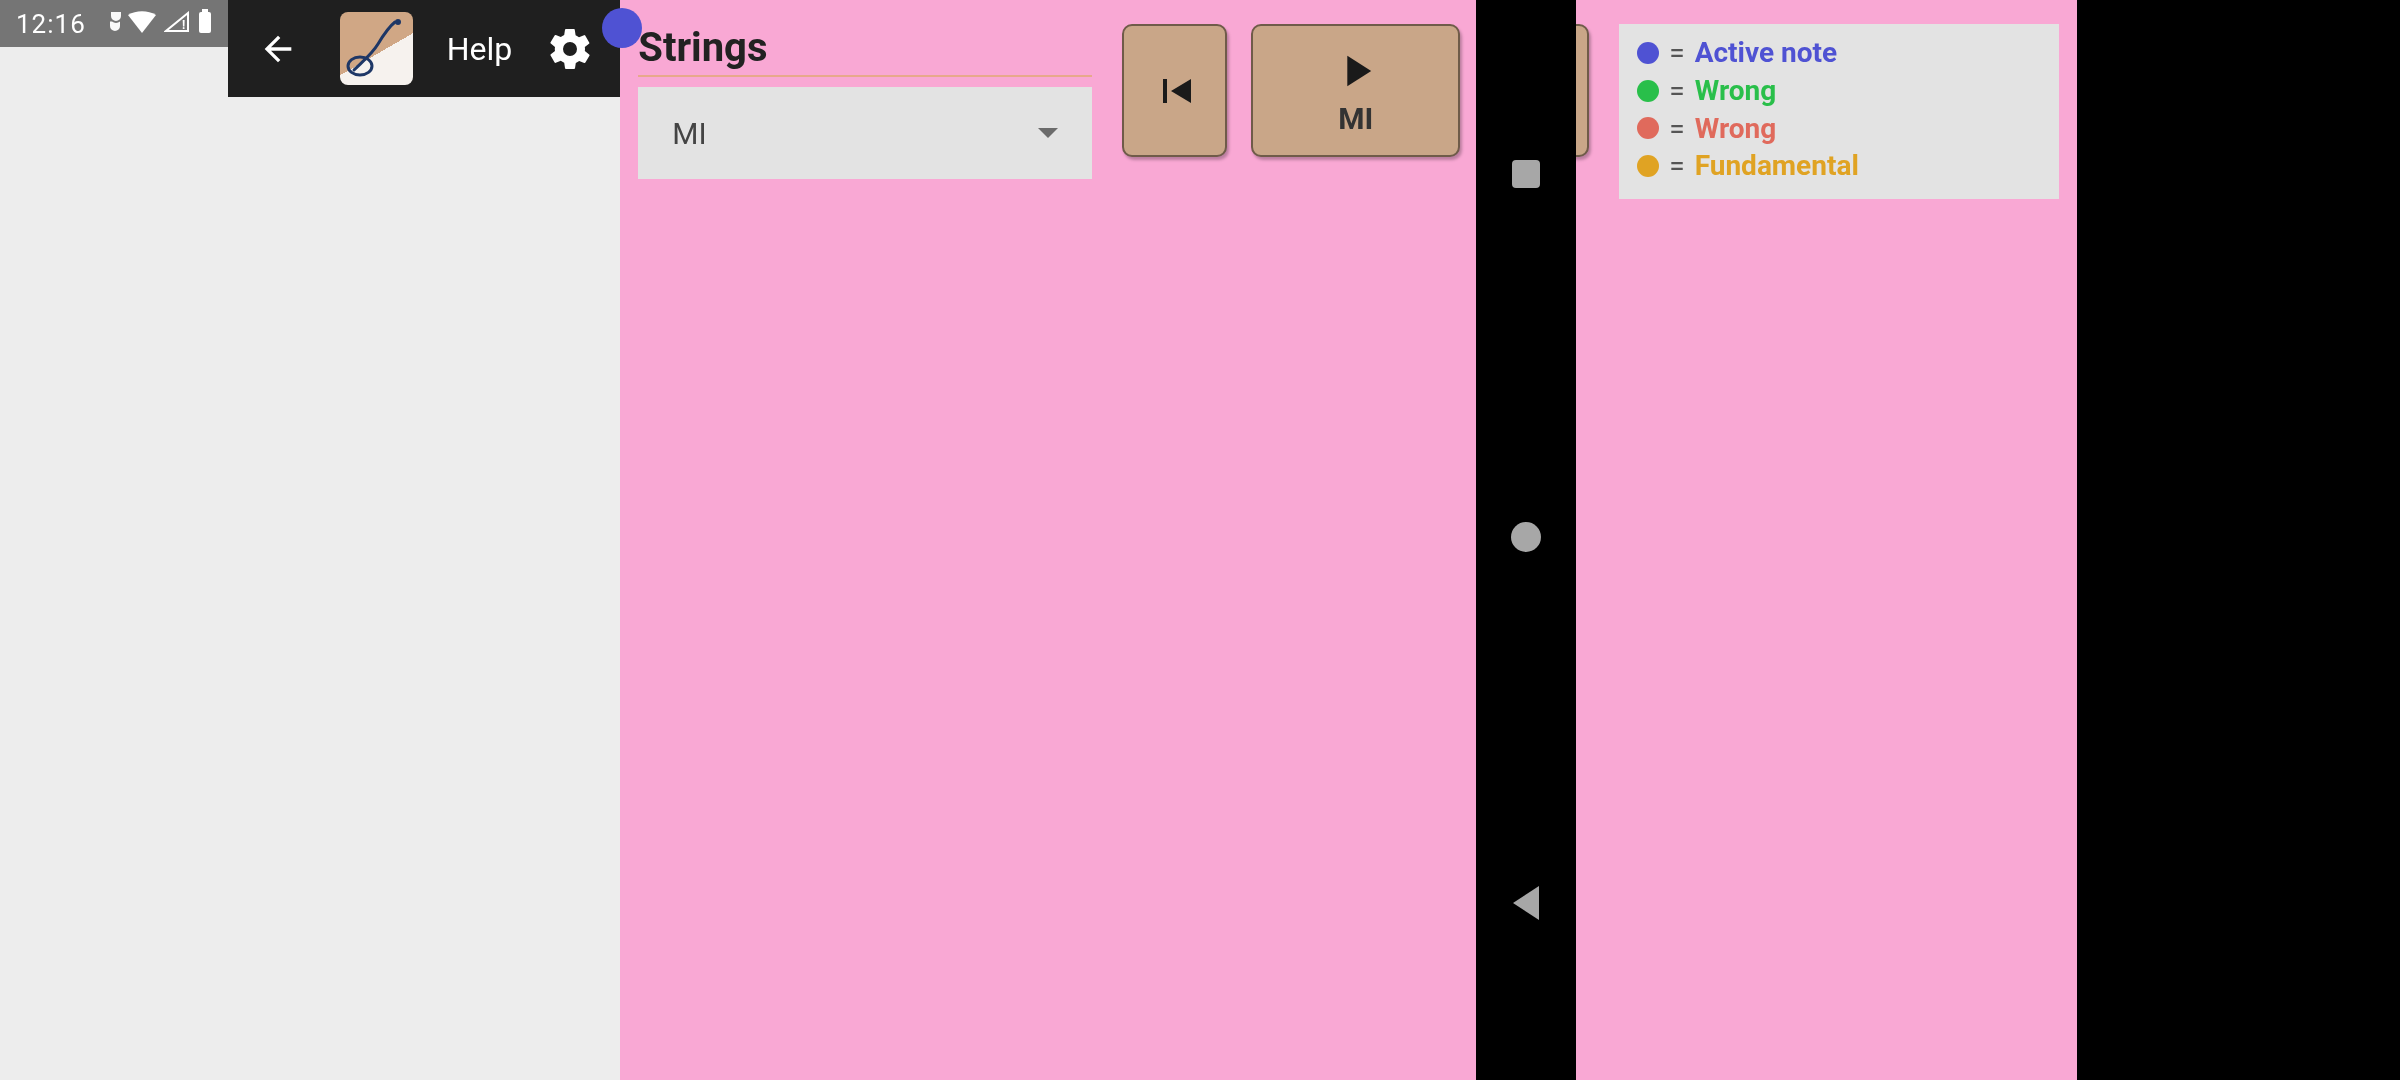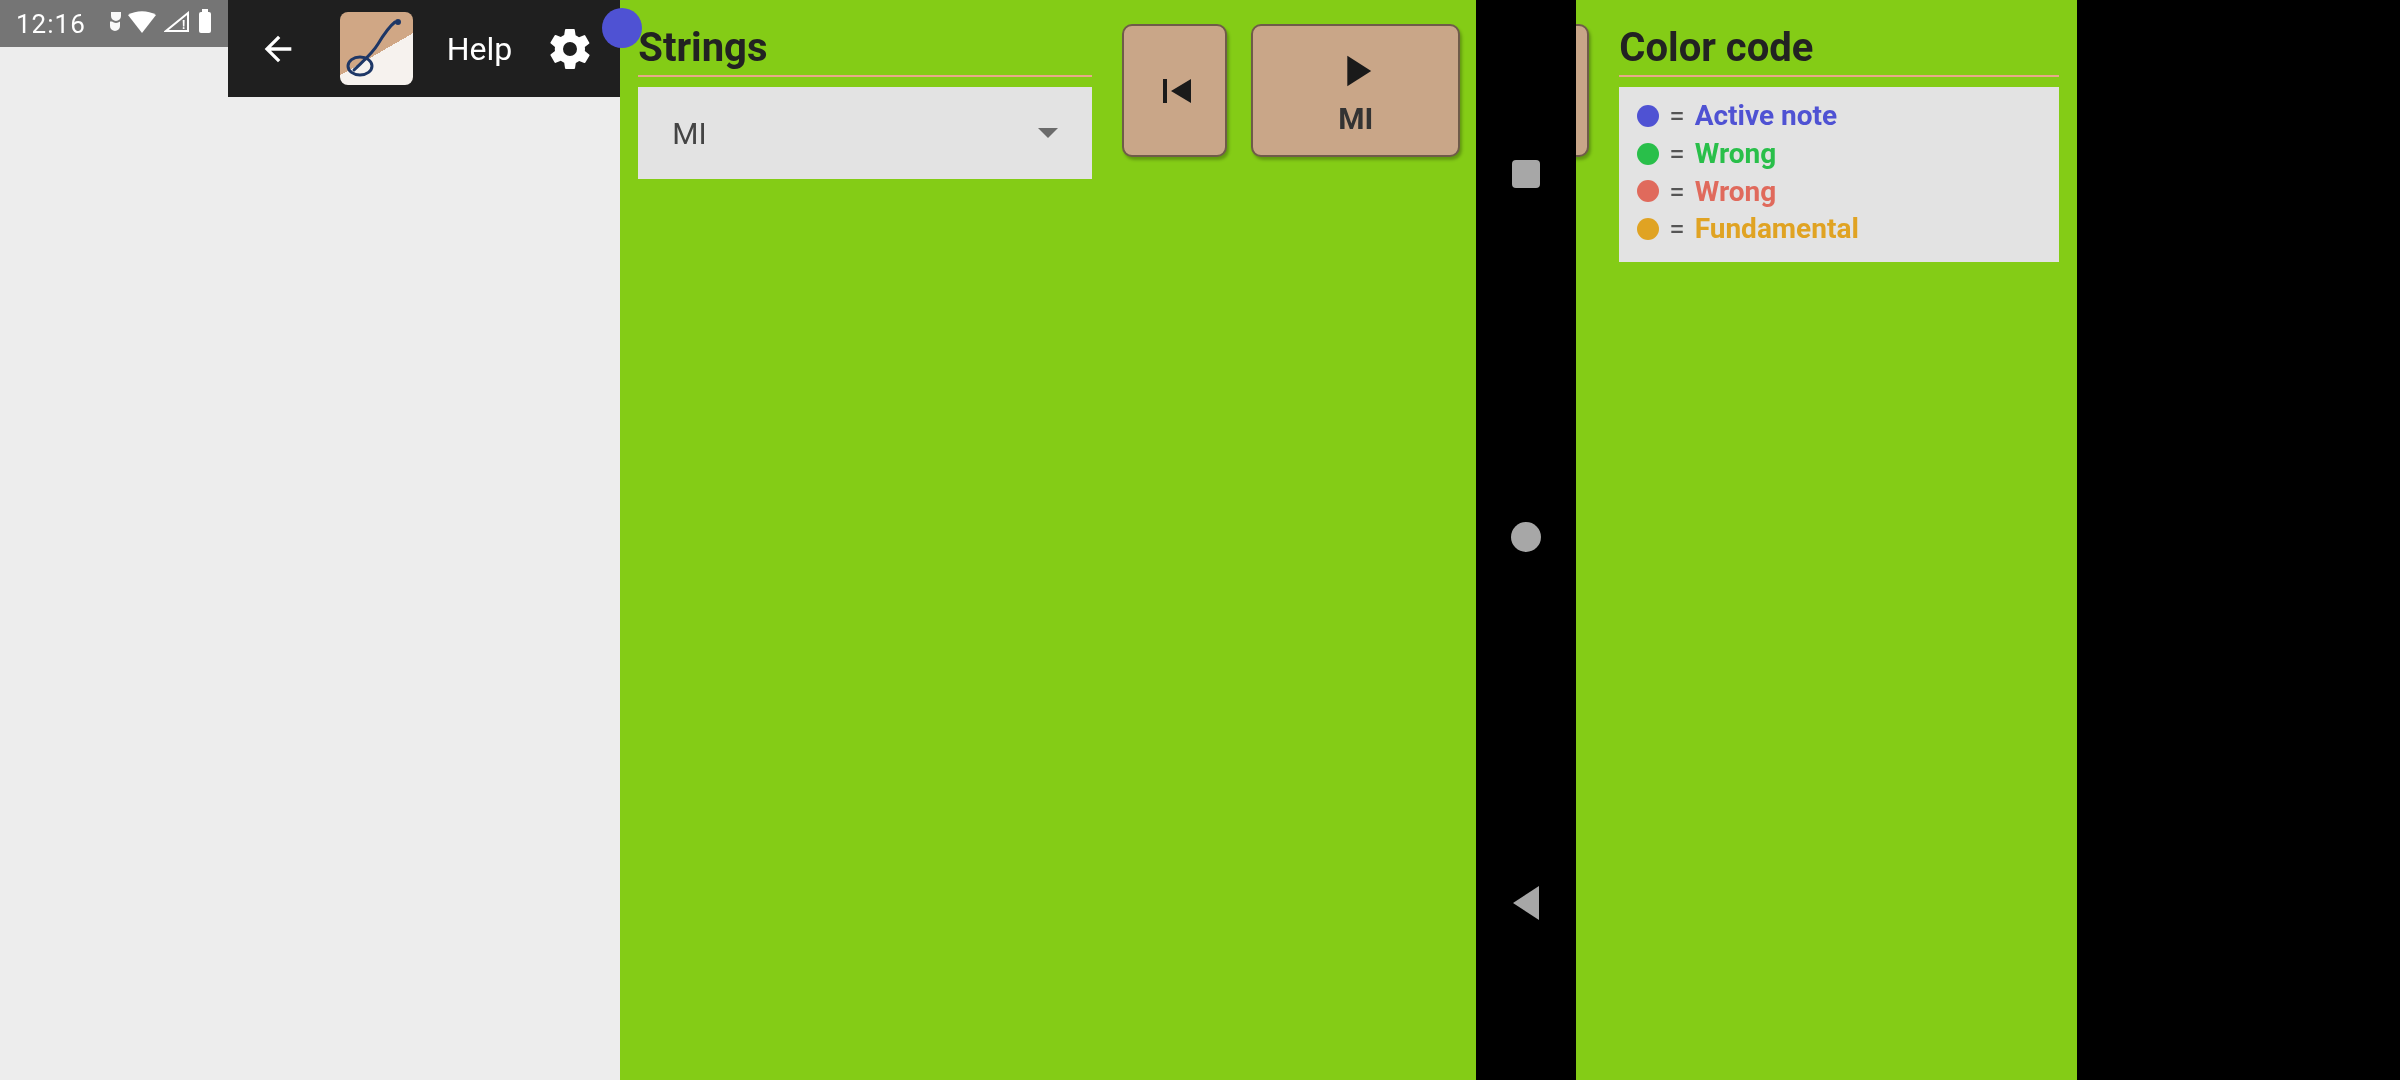--- a/index.html
+++ b/index.html
@@ -83,21 +83,21 @@
     position: absolute;
     width: 40px; height: 40px;
     border-radius: 50%;
     background: #4f52d3;
     left: -18px;
     top: -20px;
   }
   
   .bottom {
     flex: 1;
-    background: #84cc16;
+    background: #f9a8d4;
     display: flex;
     padding: 24px 18px 0 18px;
     gap: 30px;
     align-items: flex-start;
   }
   .col-strings { width: 454px; }
   .section-title {
     font-size: 40px;
     font-weight: 700;
     color: #222;
@@ -262,21 +262,20 @@
         <div class="tbtn-label">MI</div>
       </div>
       <div class="tbtn sm">
         <svg width="48" height="48" viewBox="0 0 24 24">
             <path fill="#1a1a1a" d="M16 6h2v12h-2zM4 6l10 6L4 18z"></path>
           </svg>
       </div>
     </div>
 
     <div class="col-colorcode">
-      <div class="section-title">Color code</div>
       <div class="legend">
         <div class="legend-row">
           <span class="swatch" style="background:#4f52d3"></span>
           <span class="eq">=</span>
           <span class="legend-label" style="color:#4f52d3">Active note</span>
         </div>
         <div class="legend-row">
           <span class="swatch" style="background:#29bf4a"></span>
           <span class="eq">=</span>
           <span class="legend-label" style="color:#29bf4a">Wrong</span>

